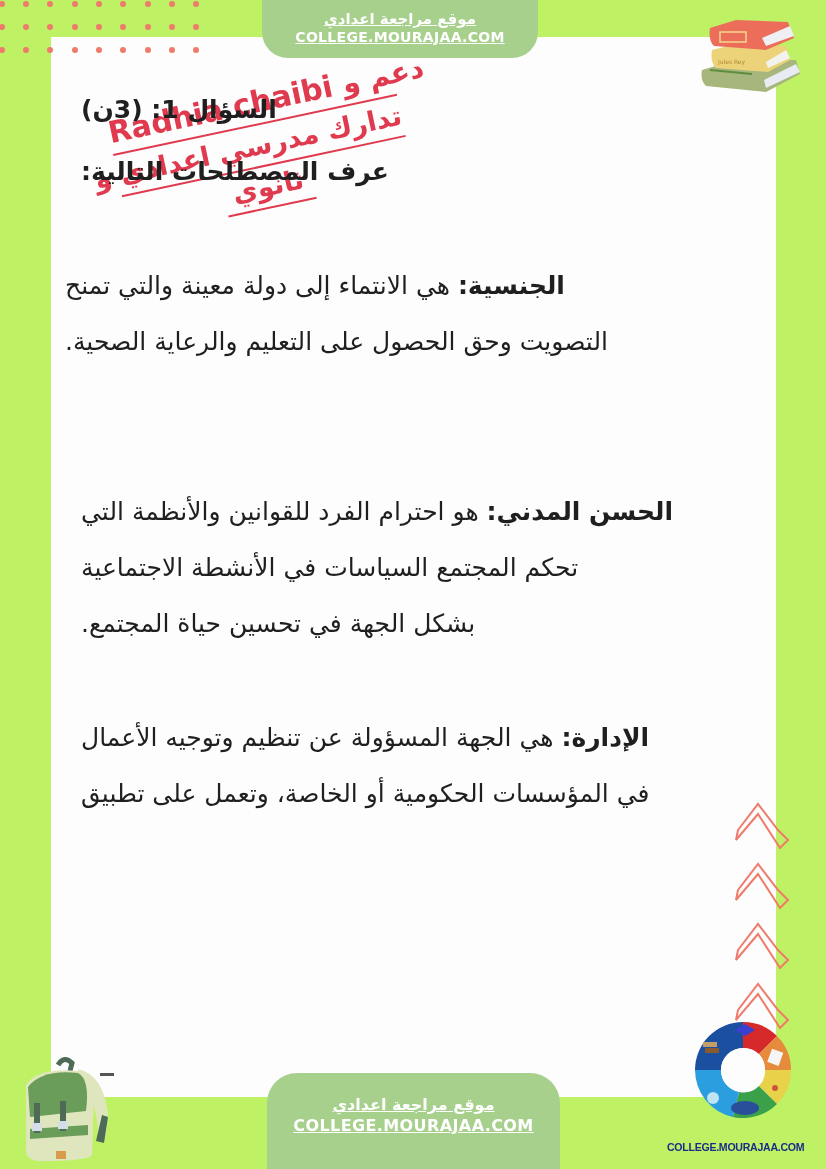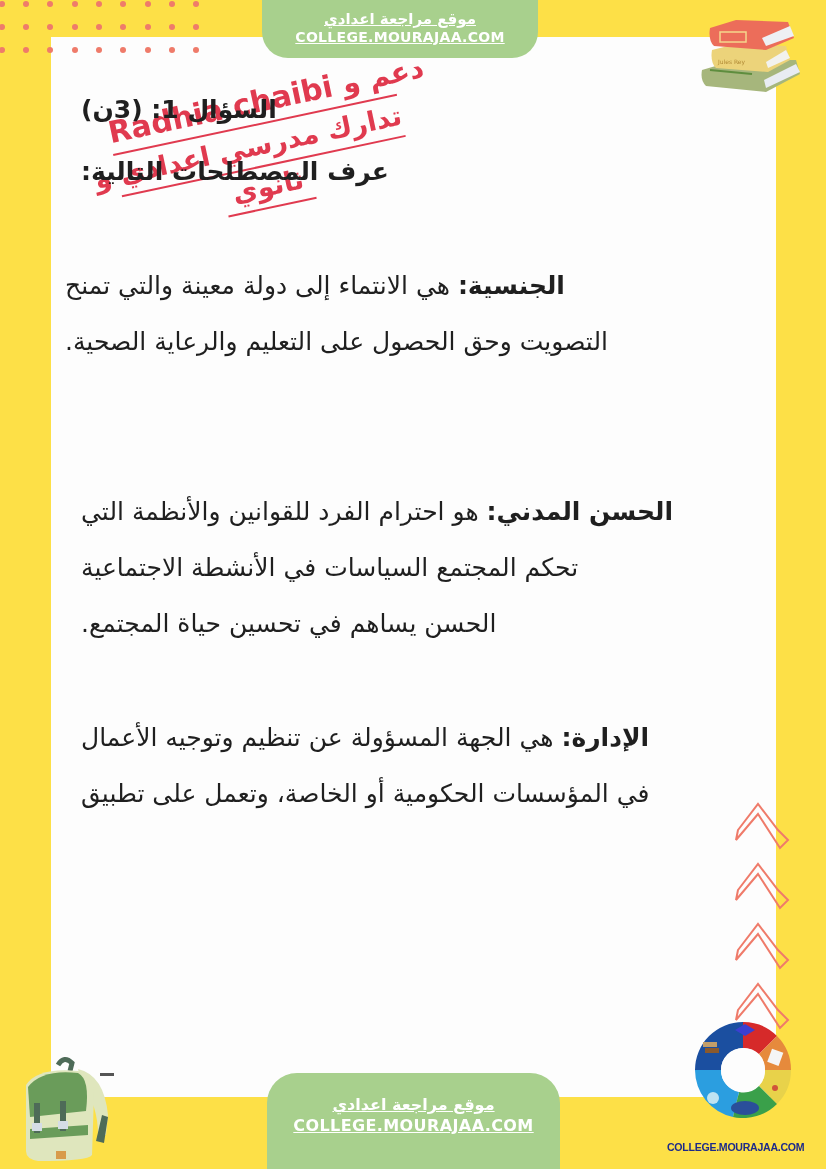--- a/index.html
+++ b/index.html
@@ -1,21 +1,21 @@
 <!DOCTYPE html>
 <html><head>
   <meta charset="utf-8">
   <style>
     * { box-sizing: border-box; margin: 0; padding: 0; }
     html, body {
       width: 826px; height: 1169px; overflow: hidden;
       background: #a8d08d;
       font-family: "DejaVu Sans", sans-serif;
     }
-    .page { position: relative; width: 826px; height: 1169px; background: #fde047; }
+    .page { position: relative; width: 826px; height: 1169px; background: #bef264; }
 
     
     .paper {
       position: absolute; left: 51px; top: 37px; width: 725px; height: 1060px;
       background: #fdfdfd;
     }
 
     
     .dots { position: absolute; left: 0; top: 0; width: 215px; height: 60px; }
     .dot { position: absolute; width: 6px; height: 6px; border-radius: 50%; background: #ef7b6a; }
@@ -157,21 +157,21 @@
     <div class="q-sub">عرف المصطلحات التالية:</div>
 
     <div class="def def-1">
       <div><span class="term">الجنسية:</span> <span>هي الانتماء إلى دولة معينة والتي تمنح</span></div>
       <div>التصويت وحق الحصول على التعليم والرعاية الصحية.</div>
     </div>
 
     <div class="def def-2">
       <div><span class="term">الحسن المدني:</span> <span>هو احترام الفرد للقوانين والأنظمة التي</span></div>
       <div>تحكم المجتمع السياسات في الأنشطة الاجتماعية</div>
-      <div>الحسن يساهم في تحسين حياة المجتمع.</div>
+      <div>بشكل الجهة في تحسين حياة المجتمع.</div>
     </div>
 
     <div class="def def-3">
       <div><span class="term">الإدارة:</span> <span>هي الجهة المسؤولة عن تنظيم وتوجيه الأعمال</span></div>
       <div>في المؤسسات الحكومية أو الخاصة، وتعمل على تطبيق</div>
     </div>
   </div>
 
   <svg class="chevrons" viewBox="0 0 60 240">
     <g fill="none" stroke="#ef7b6a" stroke-width="2">

